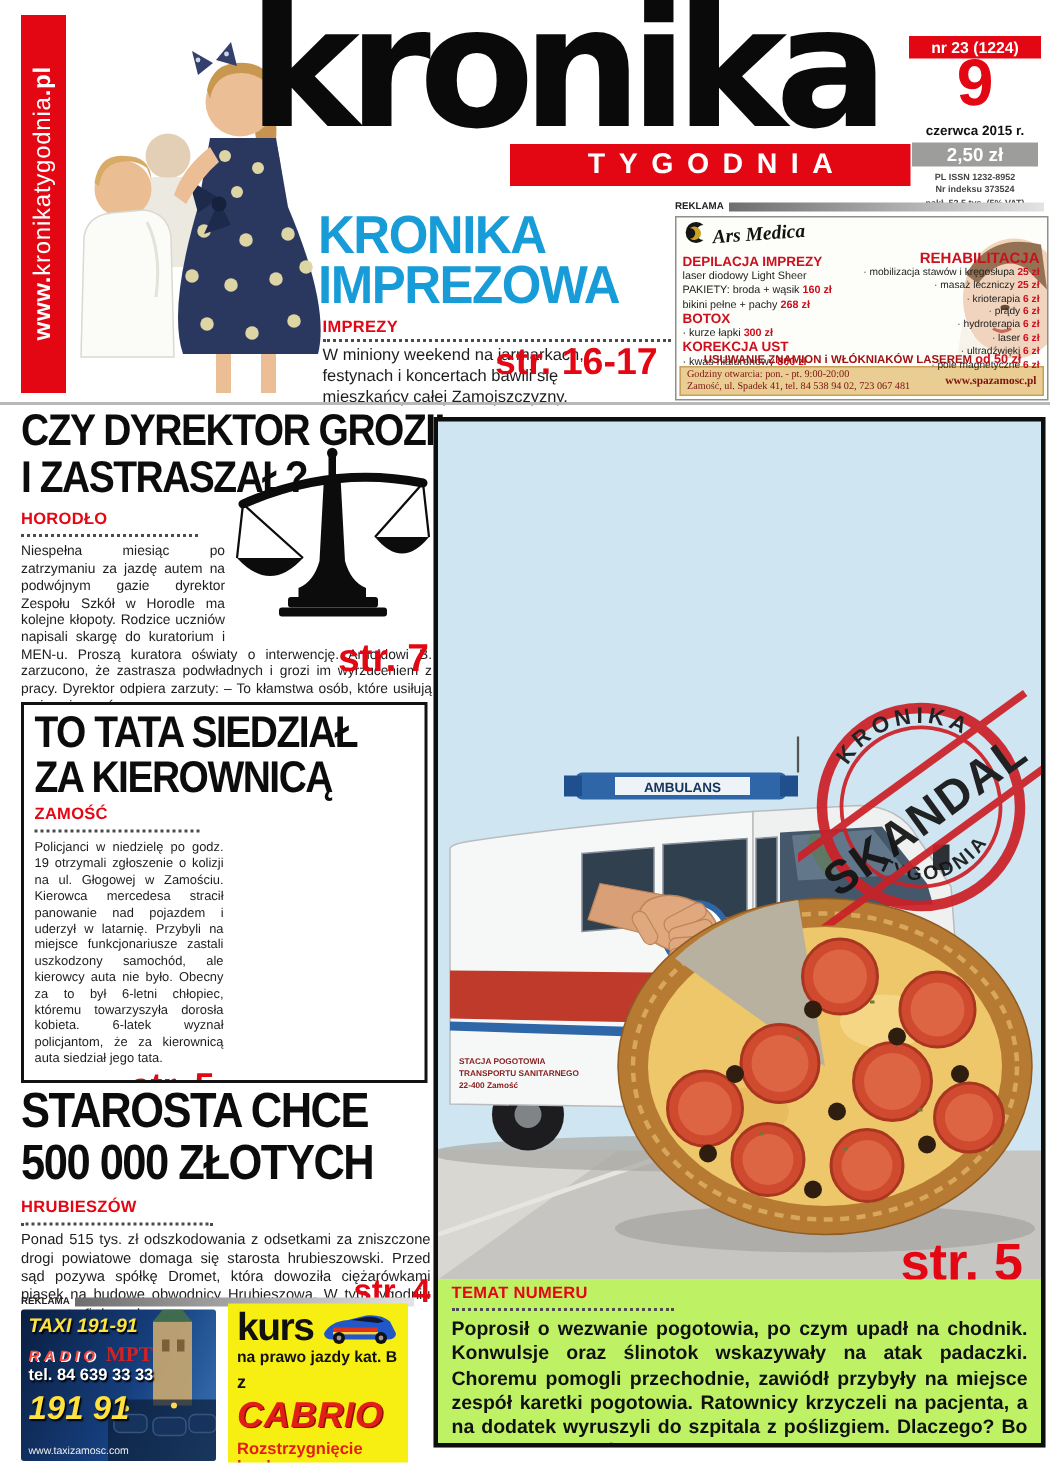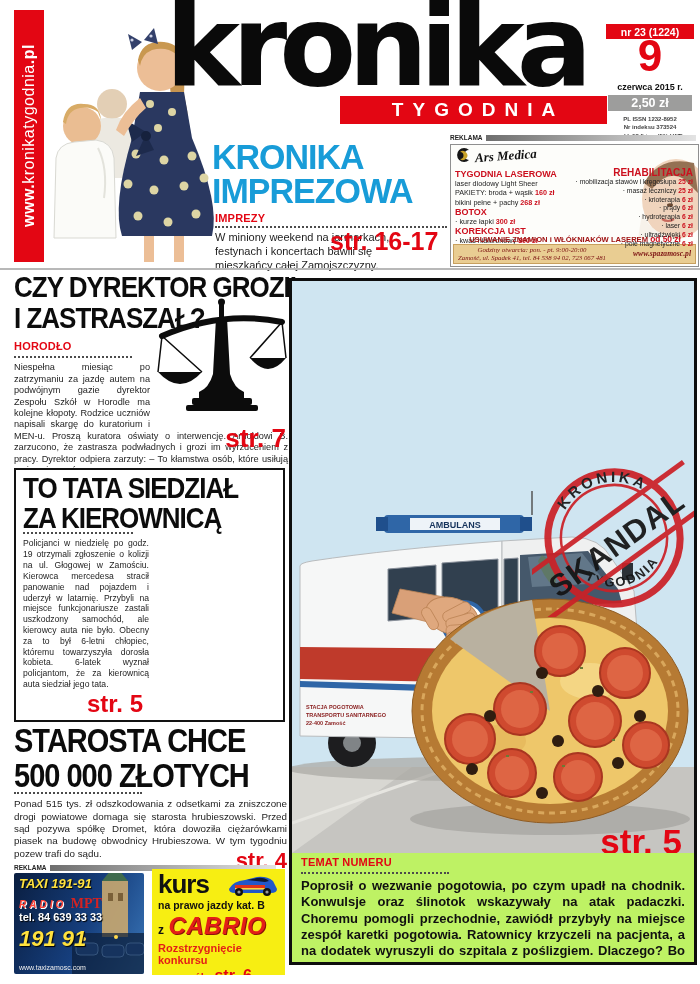--- a/index.html
+++ b/index.html
@@ -24,22 +24,22 @@
            text-align:center;line-height:30px;font-size:16px;letter-spacing:.5px;}
   .sidebar b{font-weight:bold;}
   
   .ars{border:1px solid #8f8f8f;background:#fdfdfa;overflow:hidden;}
   .ars .h{color:#cc0f1d;font-weight:bold;}
   .ars .ln{font-size:7.2px;line-height:1.3;color:#222;}
   .ars .p{color:#cc0f1d;font-weight:bold;}
   .arsfoot{position:absolute;left:2px;right:2px;bottom:2px;height:20px;background:#e9cd92;
            border:1px solid #c8a05e;display:flex;align-items:center;justify-content:space-between;
            padding:0 4px;box-sizing:border-box;}
-  .arsfoot .it{font-family:"Liberation Serif",serif;font-style:italic;font-size:6.8px;
-               color:#7c1212;line-height:1.25;text-align:center;}
+  .arsfoot .it{font-family:"Liberation Serif",serif;font-size:6.8px;
+               color:#7c1212;line-height:1.25;}
   
   .taxi{background:linear-gradient(115deg,#0a1e40 0%,#163f7e 55%,#3a76b8 100%);
         overflow:hidden;border-radius:2px;}
   
   .cab{background:#f7ee12;box-sizing:border-box;padding:4px 6px;overflow:hidden;}
   .feature-box{border:3px solid #0e0e0e;background:#cfe5f1;box-sizing:border-box;overflow:hidden;}
   .fhead{font-weight:bold;font-size:55px;letter-spacing:-2px;line-height:1.07;text-align:center;
          transform:scaleY(1.08);transform-origin:top center;white-space:nowrap;}
   .ftext{background:#bef264;box-sizing:border-box;padding:3px 9px;}
 </style>
@@ -138,21 +138,21 @@
       <path d="M38,66 q6,4 12,0" stroke="#c96a5e" stroke-width="2.2" fill="none"></path>
     </svg>
     <div class="abs" style="left:4px;top:2px;display:flex;align-items:center;gap:3px;">
       <svg width="17" height="17" viewBox="0 0 17 17">
         <path d="M14,3 A7,7 0 1 0 14,13 A5,5 0 0 1 14,3 Z" fill="#151515"></path>
         <path d="M5,5 A4.5,4.5 0 1 1 5,12 A3,3 0 0 0 5,5 Z" fill="#c9a227"></path>
       </svg>
       <span style="font-family:'Liberation Serif',serif;font-style:italic;font-weight:bold;font-size:13px;transform:rotate(-4deg);display:inline-block;">Ars Medica</span>
     </div>
     <div class="abs" style="left:4px;top:24px;width:116px;">
-      <div class="h" style="font-size:9px;">TYGODNIA LASEROWA</div>
+      <div class="h" style="font-size:9px;">DEPILACJA IMPREZY</div>
       <div class="ln">laser diodowy Light Sheer</div>
       <div class="ln"><span>PAKIETY: broda + wąsik</span> <span class="p">160 zł</span></div>
       <div class="ln"><span>bikini pełne + pachy</span> <span class="p">268 zł</span></div>
       <div class="h" style="font-size:9px;">BOTOX</div>
       <div class="ln"><span>· kurze łapki</span> <span class="p">300 zł</span></div>
       <div class="h" style="font-size:9px;">KOREKCJA UST</div>
       <div class="ln"><span>· kwas hialuronowy</span> <span class="p">800 zł</span></div>
     </div>
     <div class="abs" style="left:122px;top:22px;width:120px;z-index:2;text-align:right;">
       <div class="h" style="font-size:10px;">REHABILITACJA</div>
@@ -212,20 +212,21 @@
       </svg>
       <div class="bodytxt" style="font-size:9.2px;line-height:1.24;">Niespełna miesiąc po zatrzymaniu za jazdę autem na podwójnym gazie dyrektor Zespołu Szkół w Horodle ma kolejne kłopoty. Rodzice uczniów napisali skargę do kuratorium i MEN-u. Proszą kuratora oświaty o interwencję. Arnoldowi B. zarzucono, że zastrasza podwładnych i grozi im wyrzuceniem z pracy. Dyrektor odpiera zarzuty: – To kłamstwa osób, które usiłują mnie zniszczyć.</div>
     </div>
     <div class="abs pageref" style="right:2px;top:152px;font-size:26px;">str. 7</div>
   </div>
 
   <div class="abs" style="left:14px;top:468px;width:271px;height:254px;border:2.5px solid #121212;background:#fff;
        box-sizing:border-box;padding:4px 7px;overflow:hidden;">
     <div class="headline" style="font-size:26px;">TO TATA SIEDZIAŁ</div>
     <div class="headline" style="font-size:26px;margin-top:5px;">ZA KIEROWNICĄ</div>
+    <div class="kicker" style="margin-top:9px;">ZAMOŚĆ</div>
     <div class="dots" style="width:110px;"></div>
     <div style="display:flex;gap:6px;margin-top:2px;flex-direction:column;">
       <div style="width:126px;flex:none;">
         <div class="bodytxt" style="font-size:8.6px;line-height:1.26;">Policjanci w niedzielę po godz. 19 otrzymali zgłoszenie o kolizji na ul. Głogowej w Zamościu. Kierowca mercedesa stracił panowanie nad pojazdem i uderzył w latarnię. Przybyli na miejsce funkcjonariusze zastali uszkodzony samochód, ale kierowcy auta nie było. Obecny za to był 6-letni chłopiec, któremu towarzyszyła dorosła kobieta. 6-latek wyznał policjantom, że za kierownicą auta siedział jego tata.</div>
         <div class="pageref" style="font-size:24px;text-align:right;padding-right:6px;margin-top:2px;">str. 5</div>
       </div>
       <svg width="126" height="163" viewBox="0 0 126 168">
         <rect width="126" height="168" fill="#1f3b36"></rect>
         <polygon points="58,0 126,0 126,62" fill="#0e1b18"></polygon>
         <polygon points="0,30 55,22 70,60 54,96 0,110" fill="#878c8e"></polygon>
@@ -242,20 +243,21 @@
         <ellipse cx="22" cy="154" rx="13" ry="8" fill="#141210"></ellipse>
         <circle cx="12" cy="163" r="3" fill="#b23326"></circle>
         <circle cx="30" cy="165" r="2.4" fill="#b23326"></circle>
       </svg>
     </div>
   </div>
 
   <div class="abs" style="left:14px;top:726px;width:273px;">
     <div class="headline" style="font-size:29px;">STAROSTA CHCE</div>
     <div class="headline" style="font-size:29px;margin-top:7px;">500 000 ZŁOTYCH</div>
+    <div class="kicker" style="margin-top:11px;">HRUBIESZÓW</div>
     <div class="dots" style="width:128px;"></div>
     <div class="bodytxt" style="font-size:9.8px;line-height:1.27;">Ponad 515 tys. zł odszkodowania z odsetkami za zniszczone drogi powiatowe domaga się starosta hrubieszowski. Przed sąd pozywa spółkę Dromet, która dowoziła ciężarówkami piasek na budowę obwodnicy Hrubieszowa. W tym tygodniu pozew trafi do sądu.</div>
     <div class="abs pageref" style="right:0;top:124px;font-size:22px;">str. 4</div>
   </div>
 
   <div class="abs rekrow" style="left:14px;top:864px;width:262px;">
     <span>REKLAMA</span>
       <i class="rekbar"></i>
   </div>
 
@@ -279,21 +281,21 @@
     <div class="abs" style="left:5px;top:21px;">
       <span style="font-style:italic;font-weight:bold;font-size:10px;letter-spacing:3px;color:#ff4438;text-shadow:1px 1px 0 #fff;">RADIO</span>
       <span style="font-family:'Liberation Serif',serif;font-weight:bold;font-size:14px;color:#d42222;">MPT</span>
     </div>
     <div class="abs" style="left:5px;top:38px;font-weight:bold;font-size:11px;color:#fff;text-shadow:1px 1px 1px #000;">tel. 84 639 33 33</div>
     <div class="abs" style="left:5px;top:53px;font-style:italic;font-weight:bold;font-size:22px;color:#ffe23e;
          text-shadow:1px 1px 1px #000;">191 91</div>
     <div class="abs" style="left:5px;bottom:3px;font-size:7px;color:#efefef;">www.taxizamosc.com</div>
   </div>
 
-  <div class="abs cab" style="left:152px;top:869px;width:133px;height:106px;">
+  <div class="abs cab" style="left:152px;top:869px;width:120px;height:106px;">
     <div style="display:flex;align-items:flex-start;justify-content:space-between;">
       <span style="font-weight:bold;font-size:26px;line-height:.9;letter-spacing:-1px;">kurs</span>
       <svg width="52" height="24" viewBox="0 0 52 24">
         <path d="M2,16 Q6,8 18,7 L30,4 Q40,3 46,8 L50,16 Q50,20 44,20 L8,20 Q2,20 2,16 Z" fill="#2257c9"></path>
         <path d="M20,7 L30,5 Q37,4 42,8 L38,9 Z" fill="#0e1830"></path>
         <rect x="8" y="12" width="30" height="3" fill="#e03219"></rect>
         <rect x="8" y="15" width="30" height="1.6" fill="#ffd23e"></rect>
         <circle cx="12" cy="19" r="4" fill="#111"></circle>
           <circle cx="40" cy="19" r="4" fill="#111"></circle>
         <circle cx="12" cy="19" r="1.6" fill="#999"></circle>

